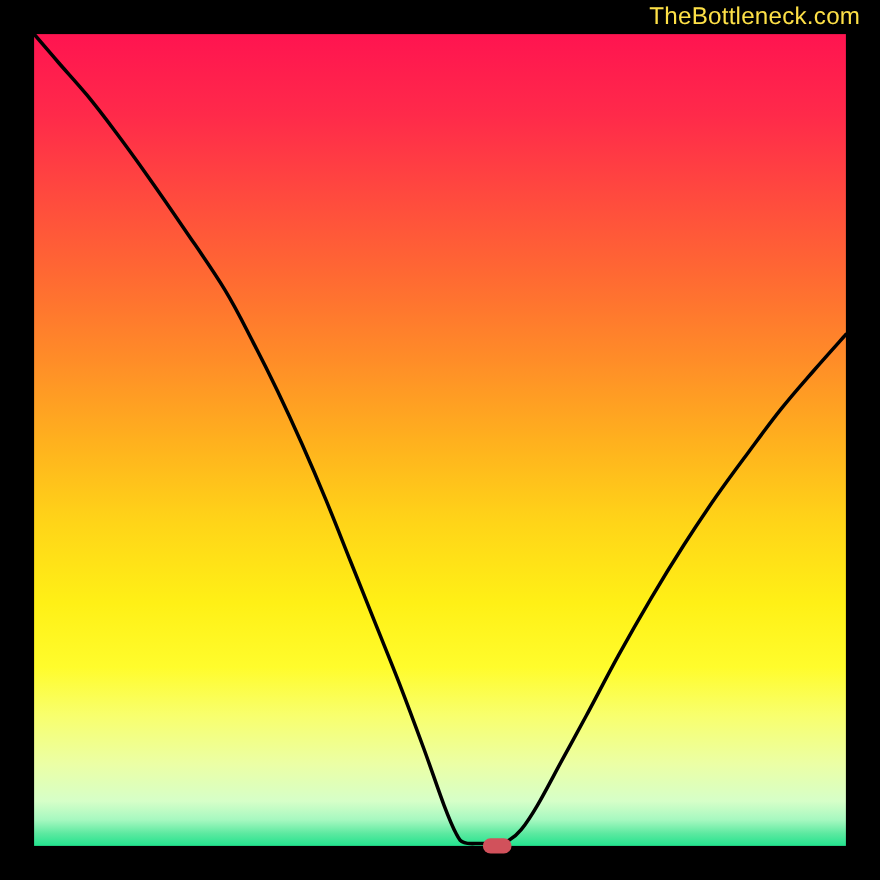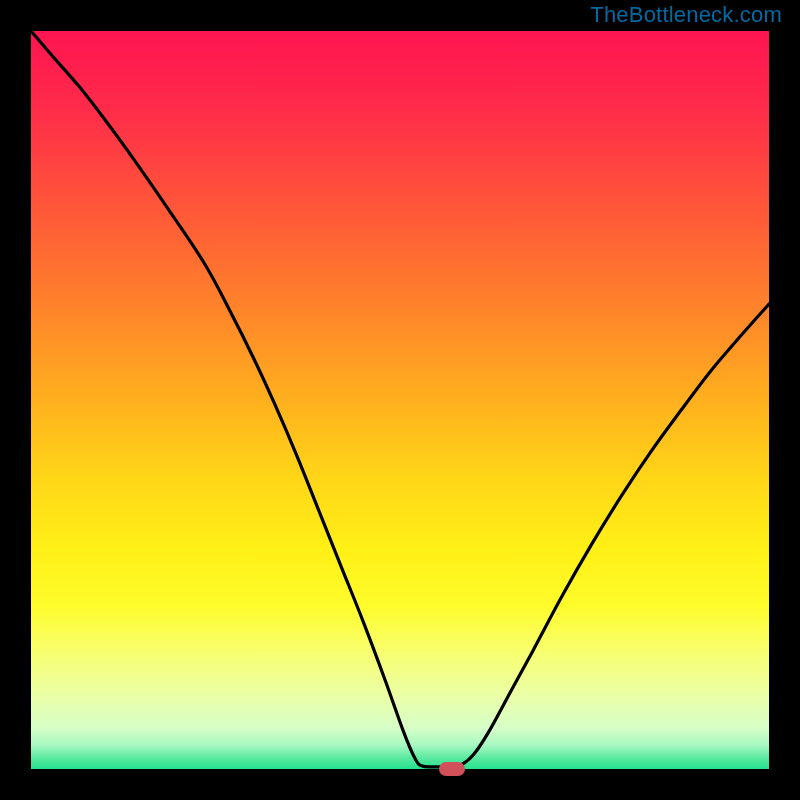--- a/index.html
+++ b/index.html
@@ -12,21 +12,21 @@
   .frame {
     width: 800px;
     height: 800px;
     background: #000;
     position: relative;
   }
   .attribution {
     position: absolute;
     top: 2px;
     right: 18px;
-    color: #0369a1;
+    color: #fde047;
     font-family: Arial, Helvetica, sans-serif;
     font-size: 22px;
     font-weight: 500;
     letter-spacing: 0.2px;
   }
   .plot-area {
     position: absolute;
     left: 31px;
     top: 31px;
     width: 738px;

